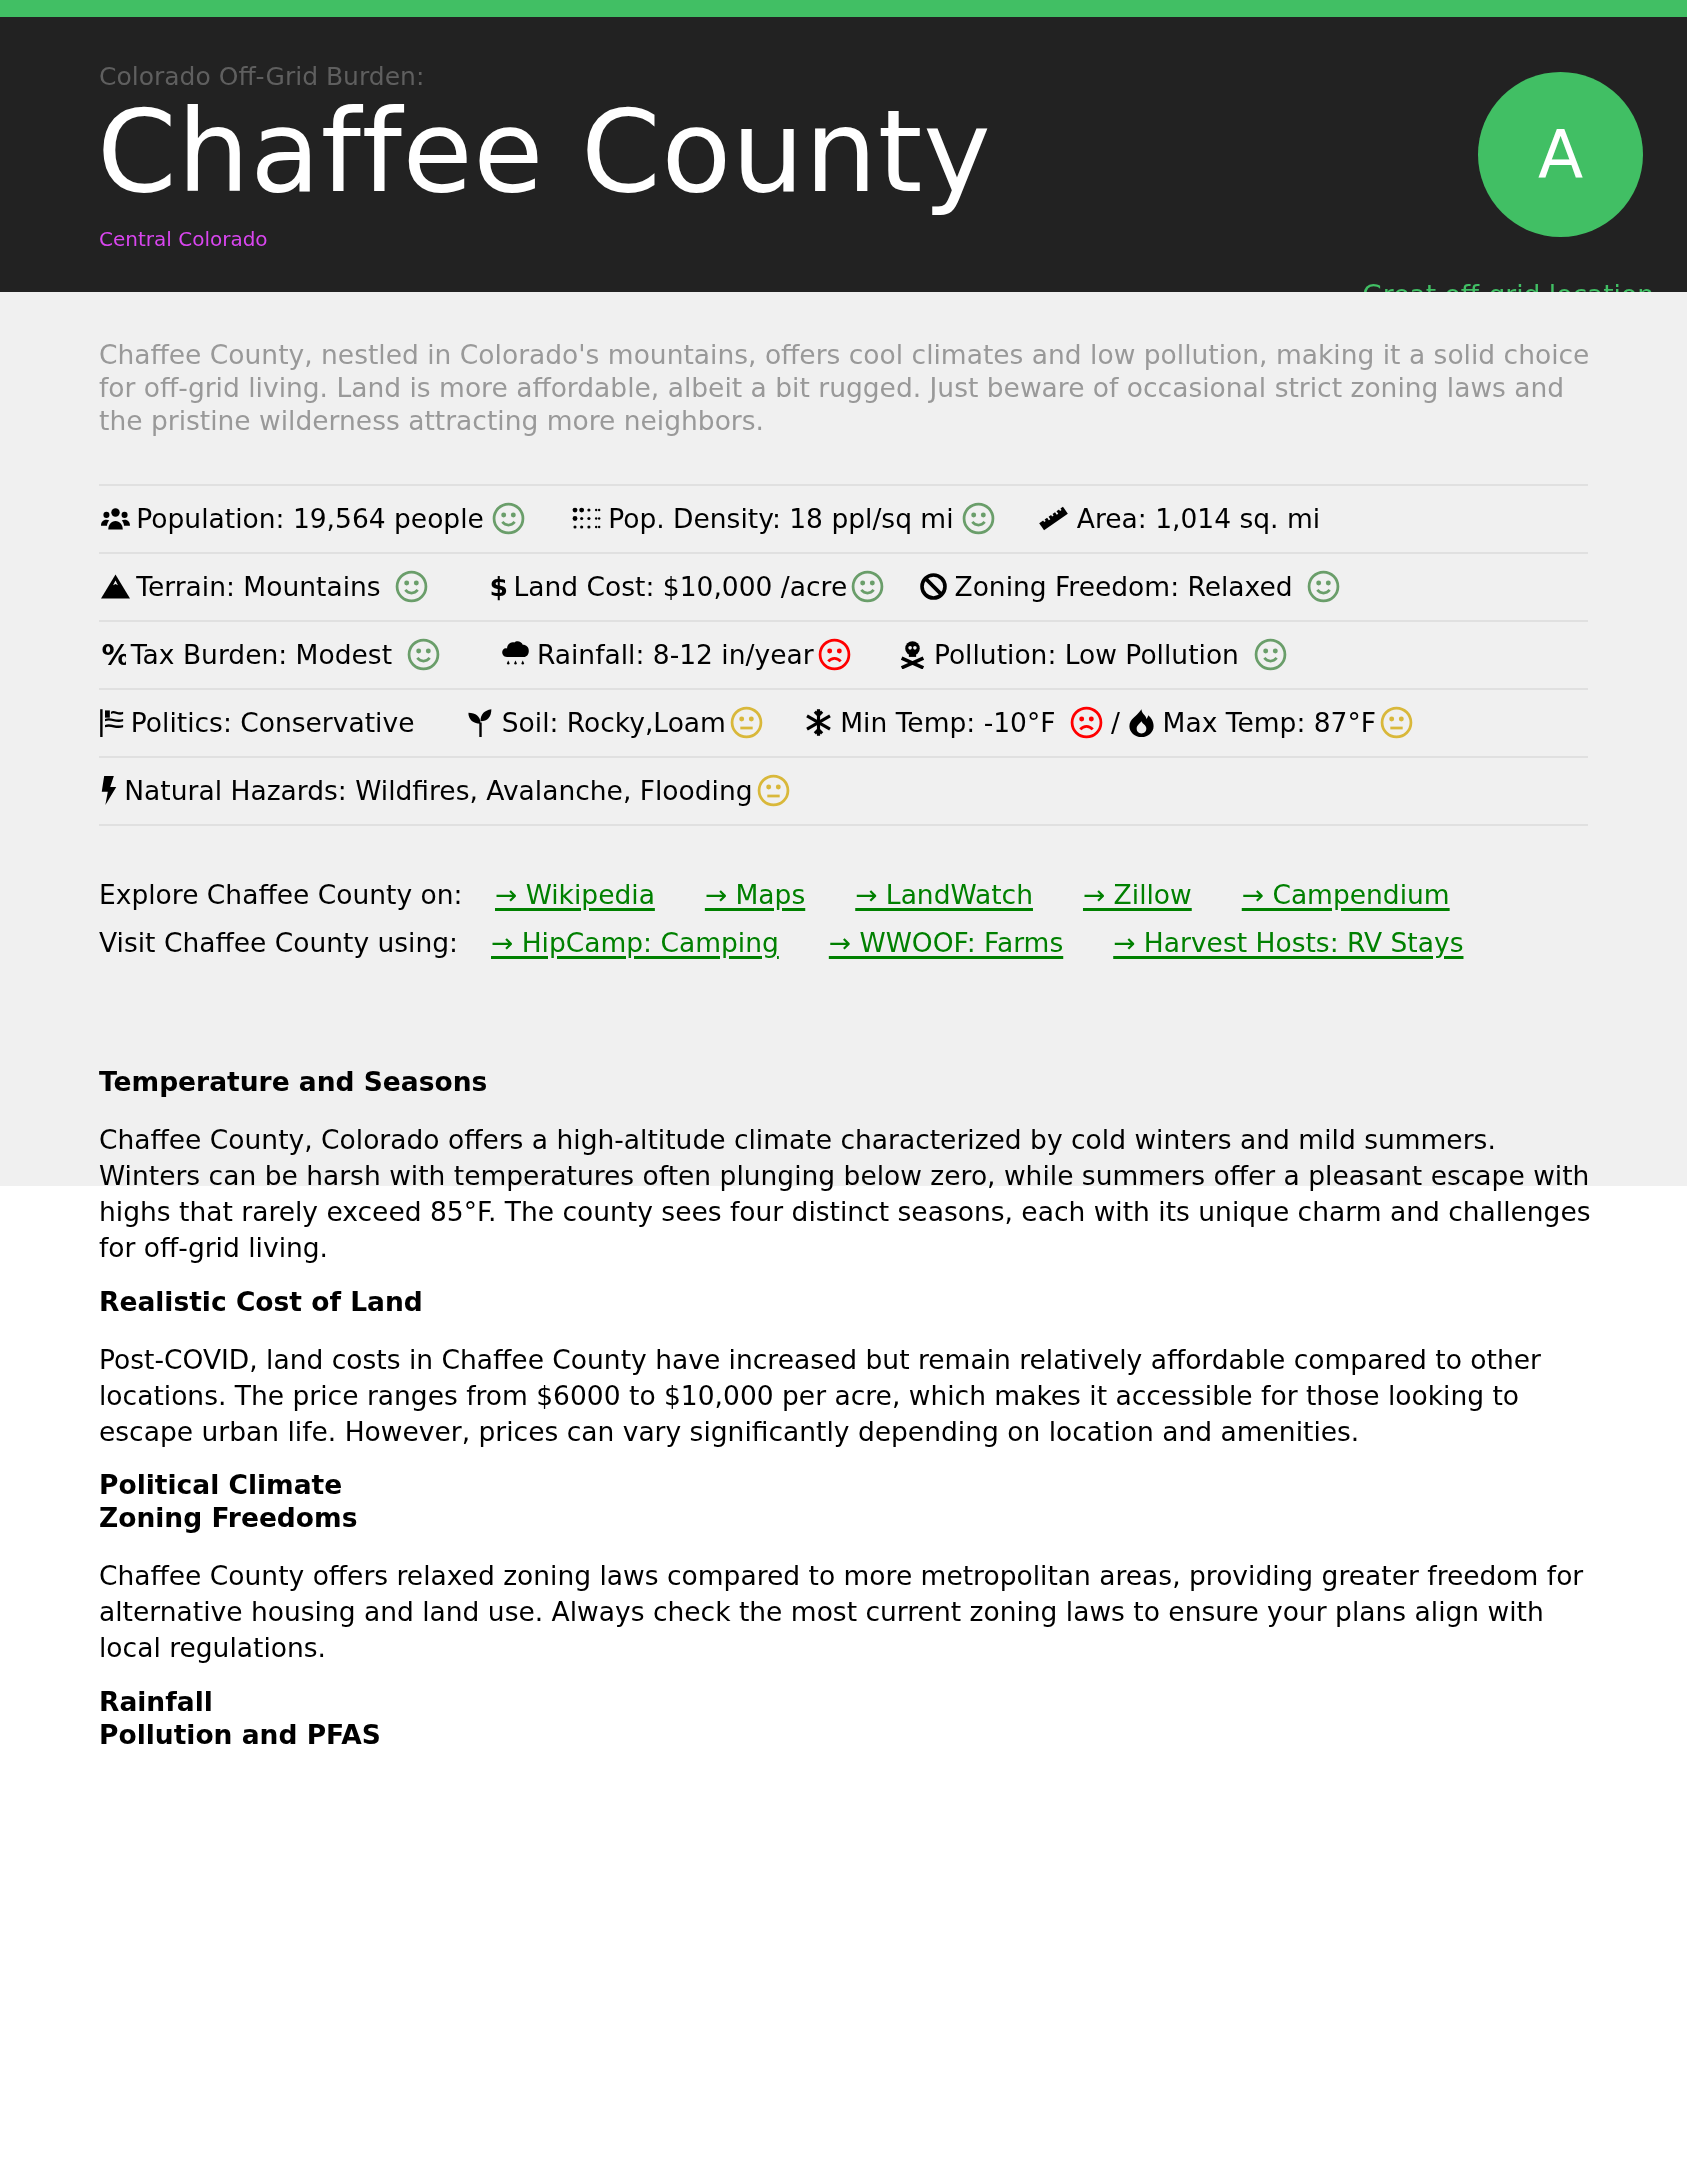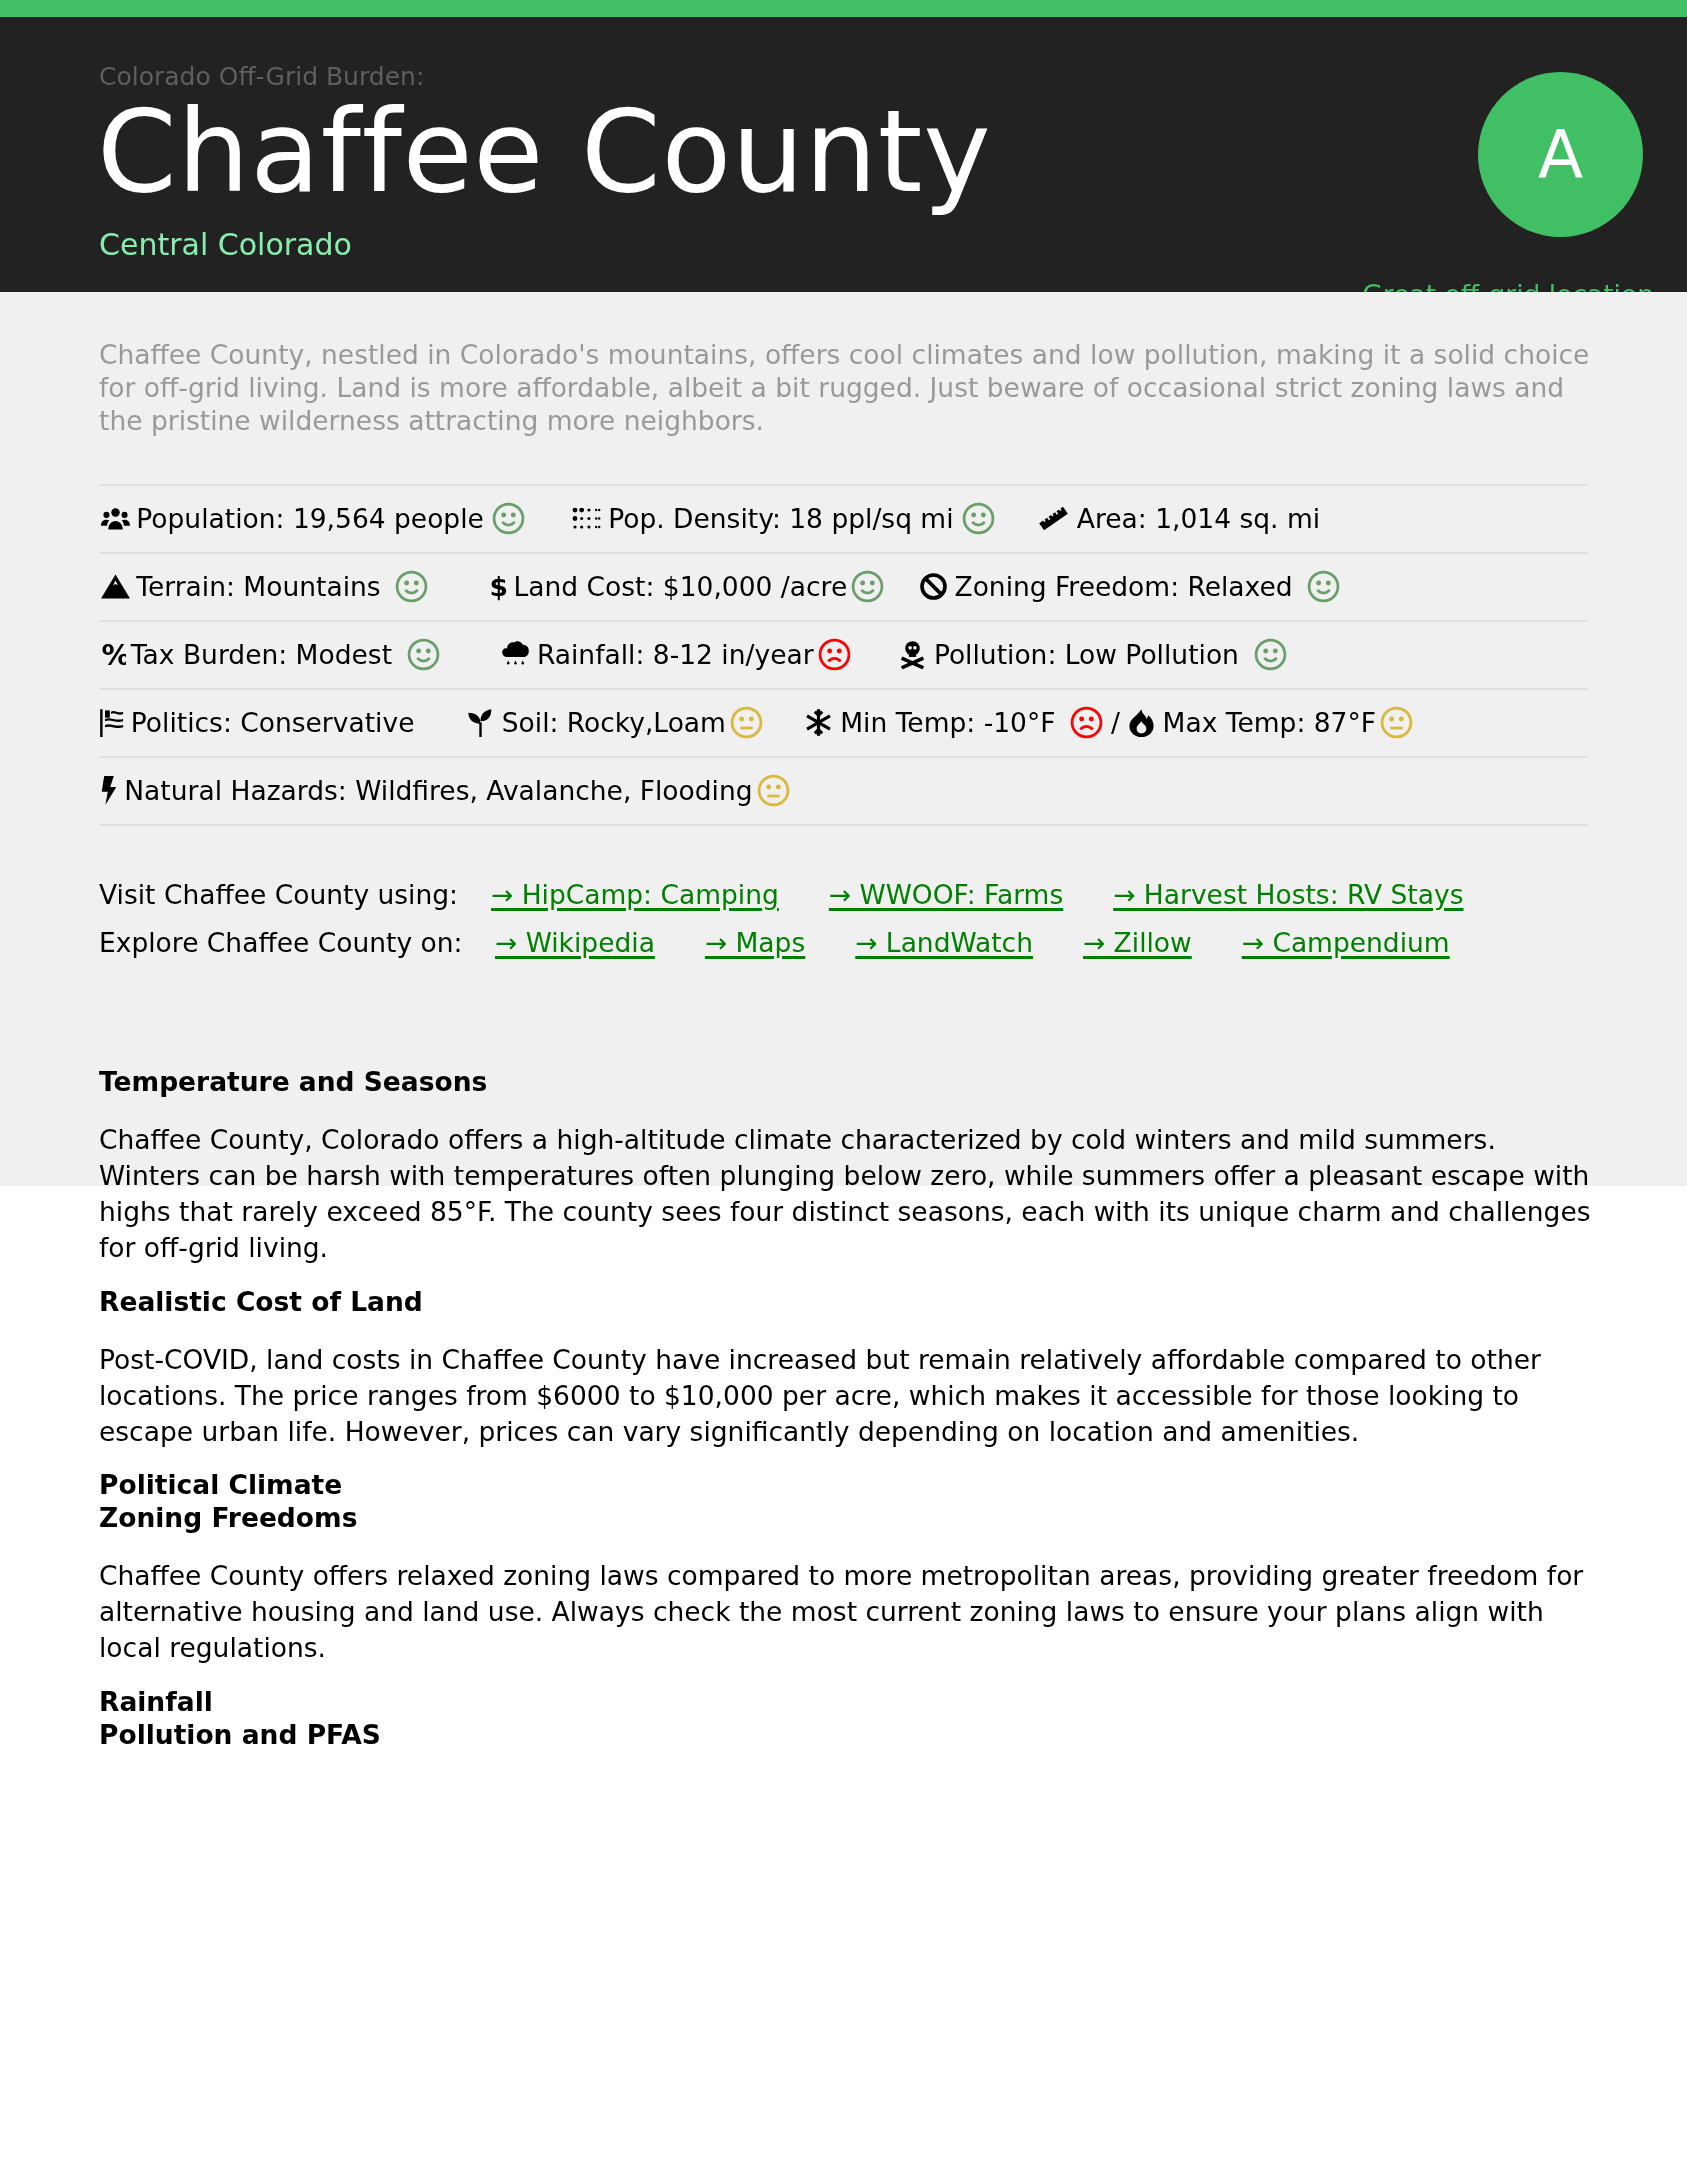--- a/index.html
+++ b/index.html
@@ -16,21 +16,21 @@
   .header .kicker {
     position: absolute; left: 99px; top: 45px;
     font-size: 25px; color: #5f5f5f;
   }
   .header .title {
     position: absolute; left: 97px; top: 78px;
     font-size: 114px; line-height: 1; color: #ffffff; letter-spacing: 0.7px;
   }
   .header .region {
     position: absolute; left: 99px; top: 210px;
-    font-size: 30px; color: #86efac;
+    font-size: 20px; color: #d946ef;
   }
   .grade-circle {
     position: absolute; left: 1478px; top: 55px;
     width: 165px; height: 165px; border-radius: 50%;
     background: #41bf64; color: #fff;
     display: flex; align-items: center; justify-content: center;
     font-size: 66px;
   }
   .grade-label {
     position: absolute; right: 33px; top: 262px;
@@ -363,32 +363,32 @@
               <circle cx="15.5" cy="9.5" r="0.8" fill="#d9b83a"></circle>
               <line x1="7.5" y1="16" x2="16.5" y2="16"></line>
             </svg>
         </span>
       </div>
     </div>
   </div>
 
   <div class="links">
     <div class="row">
-      <span class="lbl" style="width:392px">Visit Chaffee County using:</span>
-      <a>→ HipCamp: Camping</a>
-      <a>→ WWOOF: Farms</a>
-      <a>→ Harvest Hosts: RV Stays</a>
-    </div>
-    <div class="row">
       <span class="lbl" style="width:396px">Explore Chaffee County on:</span>
       <a>→ Wikipedia</a>
       <a>→ Maps</a>
       <a>→ LandWatch</a>
       <a>→ Zillow</a>
       <a>→ Campendium</a>
+    </div>
+    <div class="row">
+      <span class="lbl" style="width:392px">Visit Chaffee County using:</span>
+      <a>→ HipCamp: Camping</a>
+      <a>→ WWOOF: Farms</a>
+      <a>→ Harvest Hosts: RV Stays</a>
     </div>
   </div>
 </div>
 
 <div class="body-content">
   <h3>Temperature and Seasons</h3>
   <p>Chaffee County, Colorado offers a high-altitude climate characterized by cold winters and mild summers. Winters can be harsh with temperatures often plunging below zero, while summers offer a pleasant escape with highs that rarely exceed 85°F. The county sees four distinct seasons, each with its unique charm and challenges for off-grid living.</p>
   <h3>Realistic Cost of Land</h3>
   <p>Post-COVID, land costs in Chaffee County have increased but remain relatively affordable compared to other locations. The price ranges from $6000 to $10,000 per acre, which makes it accessible for those looking to escape urban life. However, prices can vary significantly depending on location and amenities.</p>
   <h3>Political Climate</h3>

